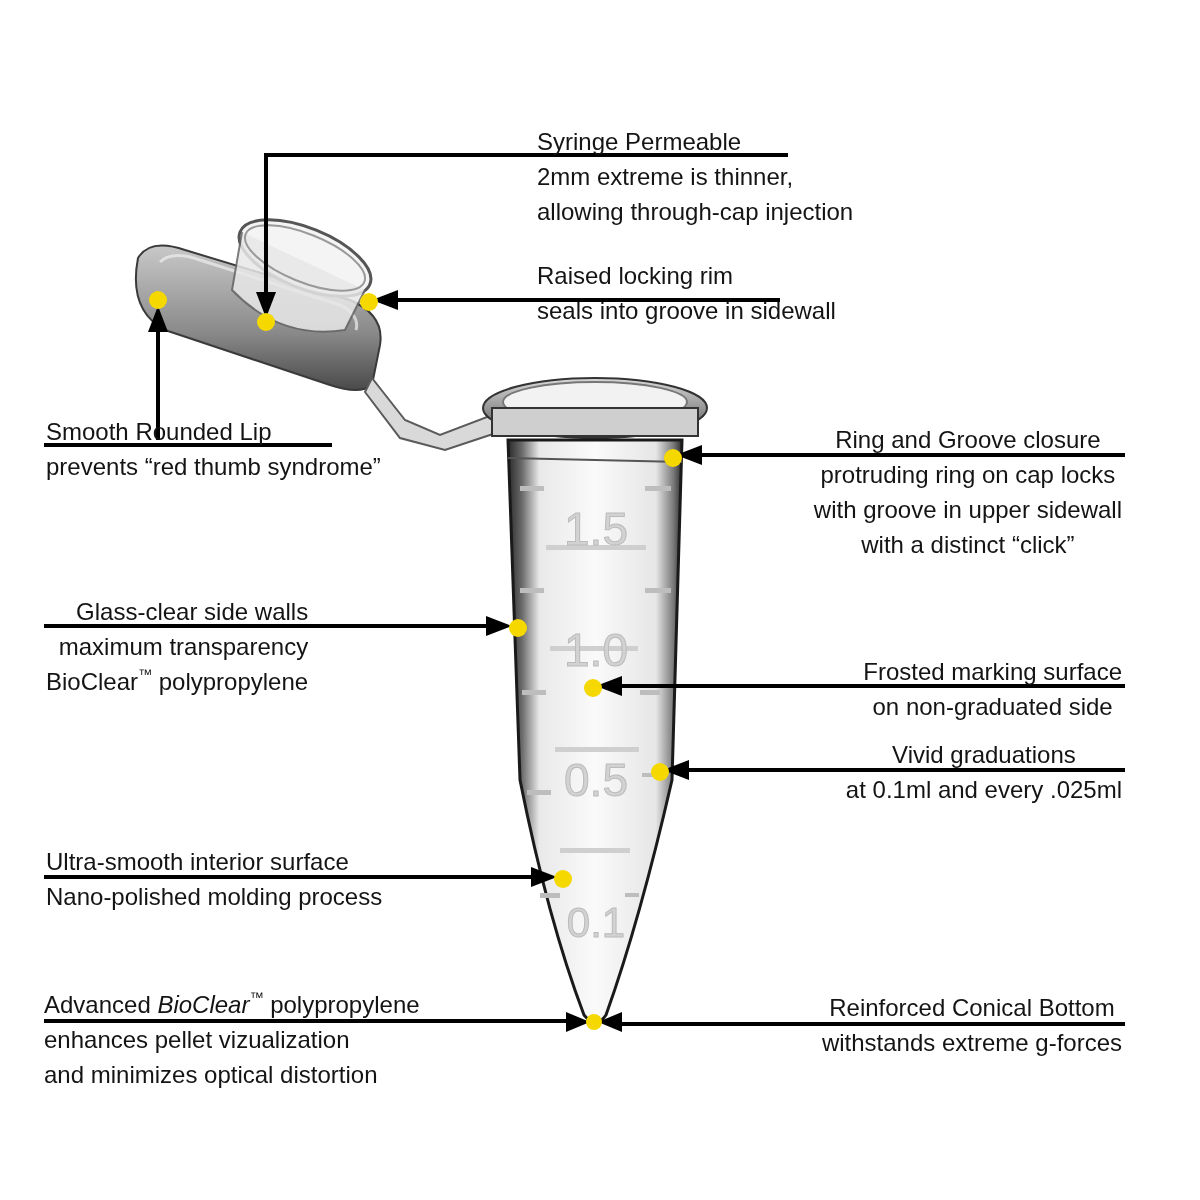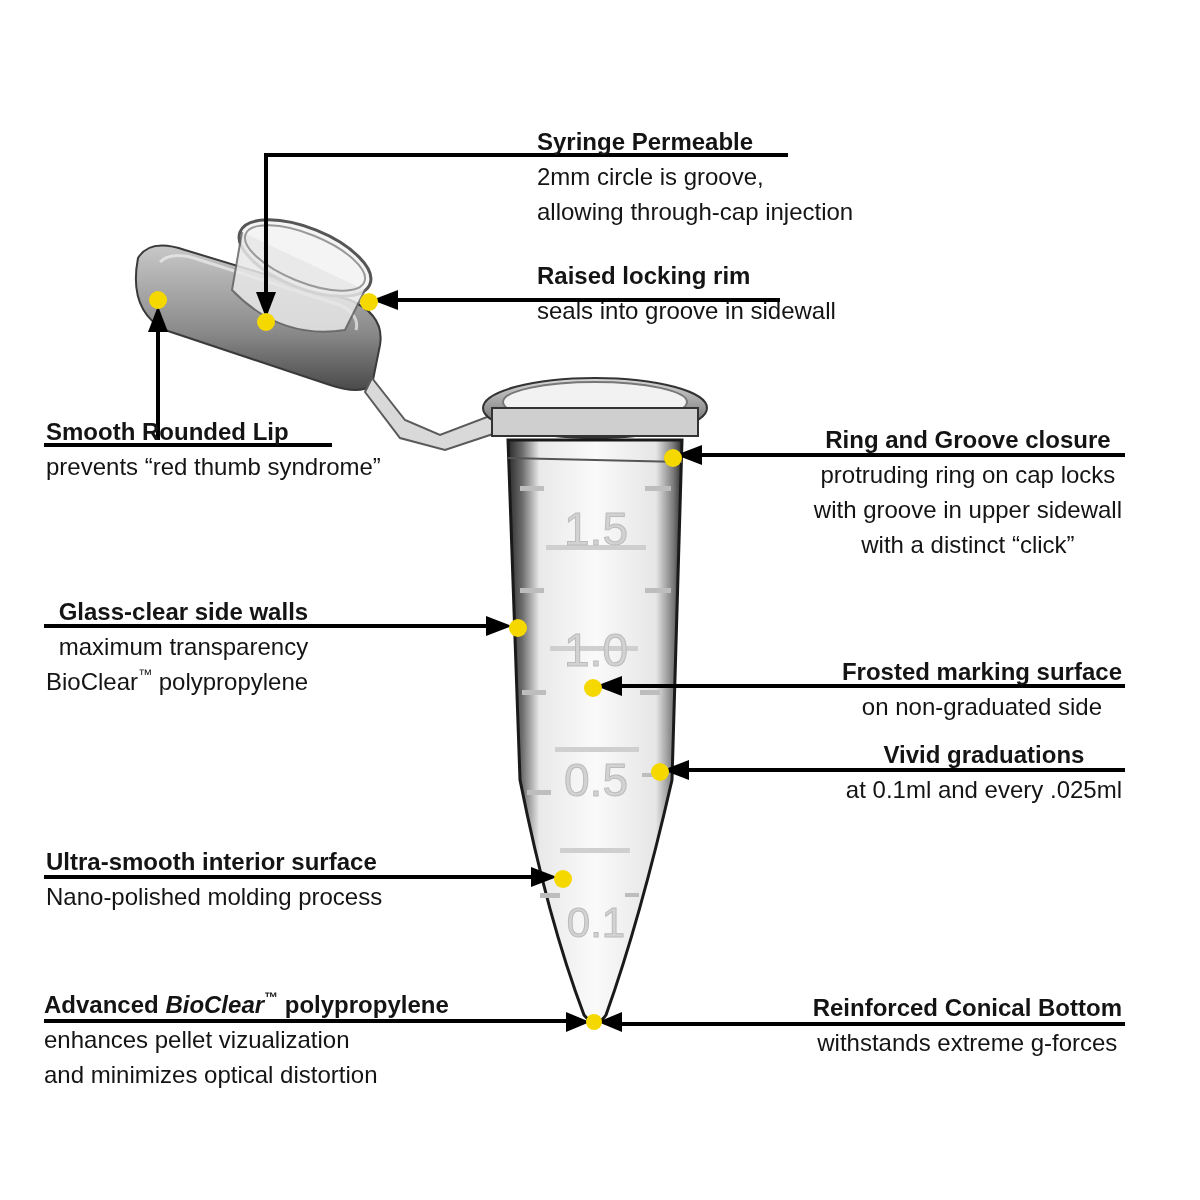--- a/index.html
+++ b/index.html
@@ -1,21 +1,21 @@
 <!DOCTYPE html>
 <html><head>
 <meta charset="utf-8">
 <style>
   html, body { margin: 0; padding: 0; background: #ffffff; }
   body { width: 1200px; height: 1200px; position: relative; overflow: hidden;
          font-family: "Liberation Sans", "DejaVu Sans", sans-serif; color: #111; }
   #stage { position: absolute; left: 0; top: 0; width: 1200px; height: 1200px; }
   svg.art { position: absolute; left: 0; top: 0; }
   .callout { position: absolute; font-size: 24px; line-height: 35px; color: #141414; }
-  .callout .title { font-weight: bold; display: block; }
+  .callout .title { font-weight: normal; display: block; }
   .callout .line { display: block; }
   .callout.right { text-align: center; }
   .tm { font-size: 14px; vertical-align: top; line-height: 20px; }
   .ital { font-style: italic; }
 </style>
 </head>
 <body>
 
 <div id="stage">
 
@@ -127,21 +127,21 @@
       <circle cx="518" cy="628" r="9"></circle>
       <circle cx="593" cy="688" r="9"></circle>
       <circle cx="660" cy="772" r="9"></circle>
       <circle cx="563" cy="879" r="9"></circle>
       <circle cx="594" cy="1022" r="8"></circle>
     </g>
   </svg>
 
   <div class="callout" style="left:537px; top:124px;">
     <span class="title">Syringe Permeable</span>
-    <span class="line">2mm circle is groove,</span>
+    <span class="line">2mm extreme is thinner,</span>
     <span class="line">allowing through-cap injection</span>
   </div>
 
   <div class="callout" style="left:537px; top:258px;">
     <span class="title">Raised locking rim</span>
     <span class="line">seals into groove in sidewall</span>
   </div>
 
   <div class="callout" style="left:46px; top:414px;">
     <span class="title">Smooth Rounded Lip</span>

